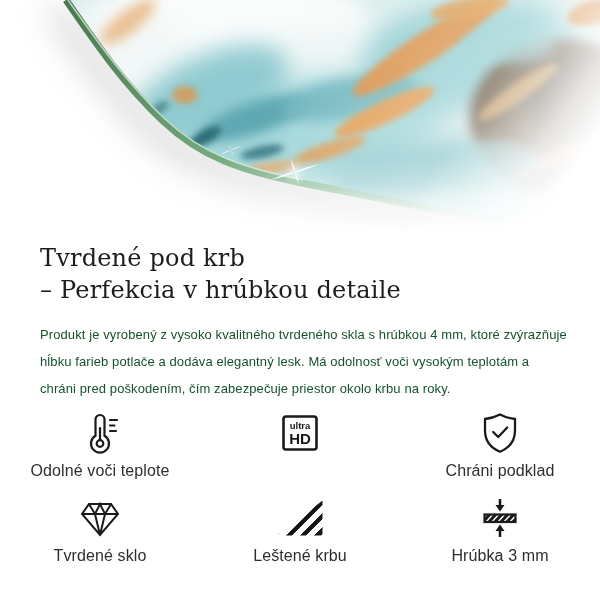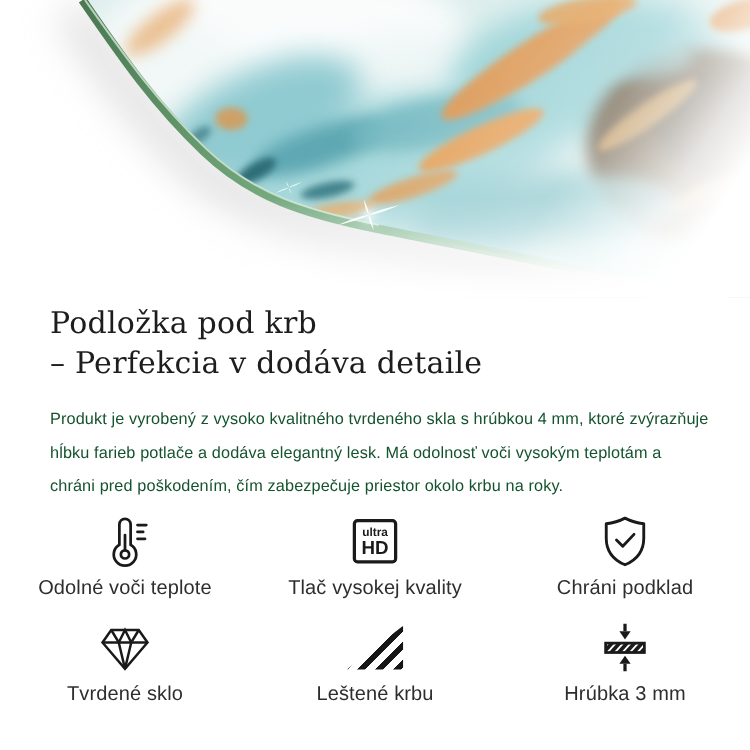--- a/index.html
+++ b/index.html
@@ -135,22 +135,22 @@
         <path d="M-26,0 Q-6,-1.8 0,0 Q-6,1.8 -26,0 Z M26,0 Q6,-1.8 0,0 Q6,1.8 26,0 Z M0,-13 Q-1.5,-4 0,0 Q1.5,-4 0,-13 Z M0,13 Q-1.5,4 0,0 Q1.5,4 0,13 Z" fill="#ffffff" opacity="0.85"></path>
       </g>
 
       <rect x="0" y="0" width="600" height="238" fill="url(#fadeBR)"></rect>
       <rect x="0" y="0" width="600" height="238" fill="url(#fadeBottom)"></rect>
     </svg>
   </div>
 
   <div class="text-block">
     <h1 class="headline">
-      <span style="display:block">Podložka pod krb</span>
-      <span style="display:block">– Perfekcia v dodáva detaile</span>
+      <span style="display:block">Tvrdené pod krb</span>
+      <span style="display:block">– Perfekcia v hrúbkou detaile</span>
     </h1>
     <p class="description">Produkt je vyrobený z vysoko kvalitného tvrdeného skla s hrúbkou 4 mm, ktoré zvýrazňuje hĺbku farieb potlače a dodáva elegantný lesk. Má odolnosť voči vysokým teplotám a chráni pred poškodením, čím zabezpečuje priestor okolo krbu na roky.</p>
   </div>
 
   <section class="features">
 
     <div class="feature">
       <div class="icon-box">
         <svg width="48" height="48" viewBox="0 0 48 48" fill="none" stroke="#1a1a1a" stroke-width="2.2" stroke-linecap="round">
           <path d="M19.5,10.5 a4.5,4.5 0 0 1 9,0 V26.8 a9,9 0 1 1 -9,0 Z"></path>
@@ -165,21 +165,20 @@
     </div>
 
     <div class="feature">
       <div class="icon-box">
         <svg width="48" height="48" viewBox="0 0 48 48">
           <rect x="7.5" y="7.5" width="33" height="33" rx="2.5" fill="none" stroke="#1a1a1a" stroke-width="2.6"></rect>
           <text x="24" y="20" text-anchor="middle" font-family="Liberation Sans, sans-serif" font-size="9.5" font-weight="bold" fill="#1a1a1a">ultra</text>
           <text x="24" y="34.5" text-anchor="middle" font-family="Liberation Sans, sans-serif" font-size="15" font-weight="bold" fill="#1a1a1a">HD</text>
         </svg>
       </div>
-      <div class="label">Tlač vysokej kvality</div>
     </div>
 
     <div class="feature">
       <div class="icon-box">
         <svg width="48" height="48" viewBox="0 0 48 48" fill="none" stroke="#1a1a1a" stroke-width="2.3" stroke-linecap="round" stroke-linejoin="round">
           <path d="M24,5.5 C28.8,8 33.6,9.4 39,10 V21.5 C39,32 33,39 24,42.8 C15,39 9,32 9,21.5 V10 C14.4,9.4 19.2,8 24,5.5 Z"></path>
           <path d="M17.2,23 l5,5 9,-9.5"></path>
         </svg>
       </div>
       <div class="label">Chráni podklad</div>

